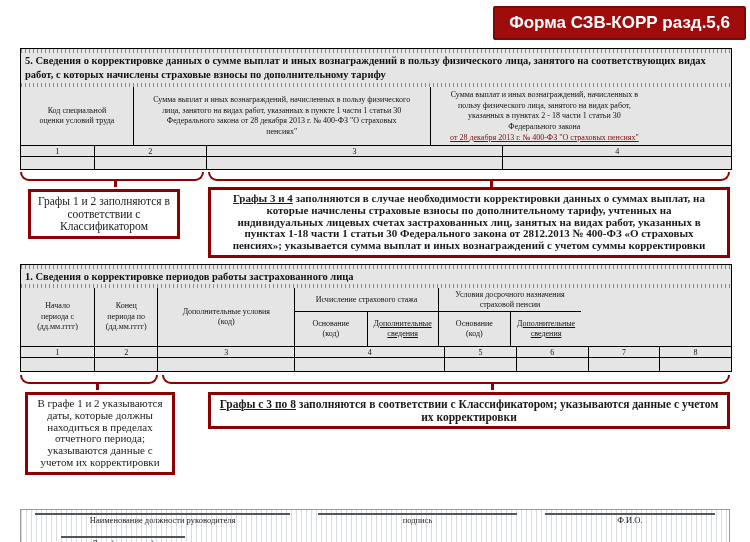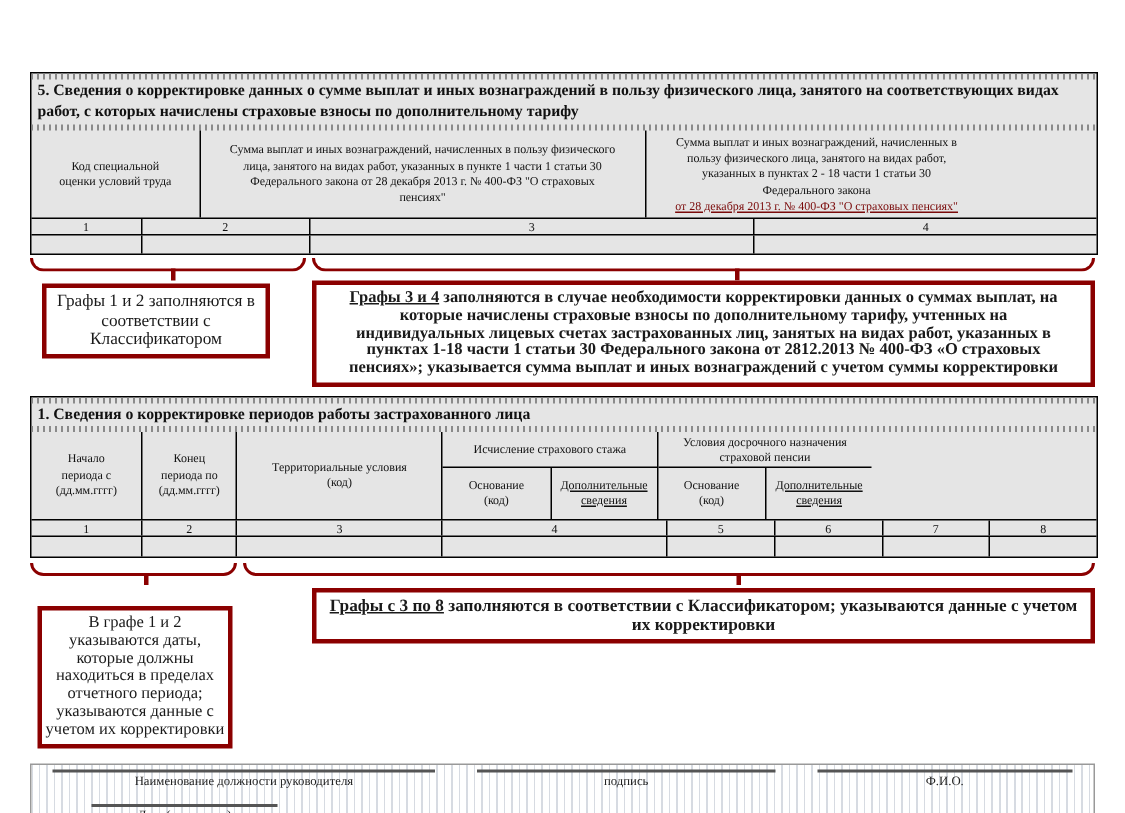--- a/index.html
+++ b/index.html
@@ -44,21 +44,21 @@
   
   .brace{position:absolute;height:9px;border:2.5px solid var(--brace,#8b0000);border-top:none;
          border-radius:0 0 10px 10px;box-sizing:border-box;}
   .stem{position:absolute;top:100%;width:3px;height:8px;background:var(--brace,#8b0000);}
 
   
   .callout{position:absolute;border:3px solid var(--callout-border,#8b0000);background:#fff;
            text-align:center;box-sizing:border-box;color:#1a1a1a;}
   .c5l{left:28px;top:189px;width:152px;font-size:11.5px;line-height:12.5px;padding:3px 2px;}
   .c5r{left:208px;top:187px;width:522px;font-size:11px;line-height:11.8px;padding:3px 18px;font-weight:bold;}
-  .c6l{left:25px;top:392px;width:130px;font-size:11px;line-height:11.8px;padding:3px 2px;margin-top:12px;}
+  .c6l{left:25px;top:392px;width:150px;font-size:11px;line-height:11.8px;padding:3px 2px;}
   .c6r{left:208px;top:392px;width:522px;font-size:11.5px;line-height:12.5px;padding:3px 6px;font-weight:bold;}
   .lead{font-weight:bold;text-decoration:underline;}
 
   
   .footer{position:absolute;left:20px;top:489px;width:710px;height:44px;box-sizing:border-box;
           border:1px solid #999;
           background:repeating-linear-gradient(90deg,rgba(110,125,150,.28) 0 1px,transparent 1px 5px);margin-top:20px;}
   .f-row{display:flex;width:100%;}
   .f-top{height:23px;}
   .f-bottom{height:20px;flex-direction:column;}
@@ -67,20 +67,23 @@
   .f-label{text-align:center;font-size:8.5px;line-height:9px;color:#222;}
   .date-wrap{width:160px;margin-left:22px;}
   .date-wrap .sigline{margin:3px 18px 1px;}
   .mp-col{display:flex;align-items:flex-end;justify-content:center;padding-bottom:3px;}
 </style>
 </head>
 <body>
 
 <div class="slide">
 
+  <div class="banner">
+    <span class="banner-text">Форма СЗВ-КОРР разд.5,6</span>
+  </div>
 
   <div class="tbl" style="top:48px;">
     <div class="hatch"></div>
     <div class="sec-title">5. Сведения о корректировке данных о сумме выплат и иных вознаграждений в пользу физического лица, занятого на соответствующих видах работ, с которых начислены страховые взносы по дополнительному тарифу</div>
     <div class="hatch"></div>
     <div class="row hdr-row">
       <div class="cell w52">Код специальной оценки условий труда</div>
       <div class="cell w53">Сумма выплат и иных вознаграждений, начисленных в пользу физического лица, занятого на видах работ, указанных в пункте 1 части 1 статьи 30 Федерального закона от 28 декабря 2013 г. № 400-ФЗ "О страховых пенсиях"</div>
       <div class="cell w54" style="display:block;padding-top:3px;">
         <span>Сумма выплат и иных вознаграждений, начисленных в пользу физического лица, занятого на видах работ, указанных в пунктах 2 - 18 части 1 статьи 30 Федерального закона</span>
@@ -115,21 +118,21 @@
     <span class="lead">Графы 3 и 4</span><span> заполняются в случае необходимости корректировки данных о суммах выплат, на которые начислены страховые взносы по дополнительному тарифу, учтенных на индивидуальных лицевых счетах застрахованных лиц, занятых на видах работ, указанных в пунктах 1-18 части 1 статьи 30 Федерального закона от 2812.2013 № 400-ФЗ «О страховых пенсиях»; указывается сумма выплат и иных вознаграждений с учетом суммы корректировки</span>
   </div>
 
   <div class="tbl" style="top:264px;">
     <div class="hatch"></div>
     <div class="sec-title" style="line-height:13px;">1. Сведения о корректировке периодов работы застрахованного лица</div>
     <div class="hatch"></div>
     <div class="row hdr-row">
       <div class="cell w61">Начало периода с (дд.мм.гггг)</div>
       <div class="cell w62">Конец периода по (дд.мм.гггг)</div>
-      <div class="cell w63">Территориальные условия (код)</div>
+      <div class="cell w63">Дополнительные условия (код)</div>
       <div class="group w6g">
         <div class="g-title">Исчисление страхового стажа</div>
         <div class="g-subs">
           <div class="cell">Основание (код)</div>
           <div class="cell u-sub">Дополнительные сведения</div>
         </div>
       </div>
       <div class="group w6g">
         <div class="g-title">Условия досрочного назначения страховой пенсии</div>
         <div class="g-subs">

